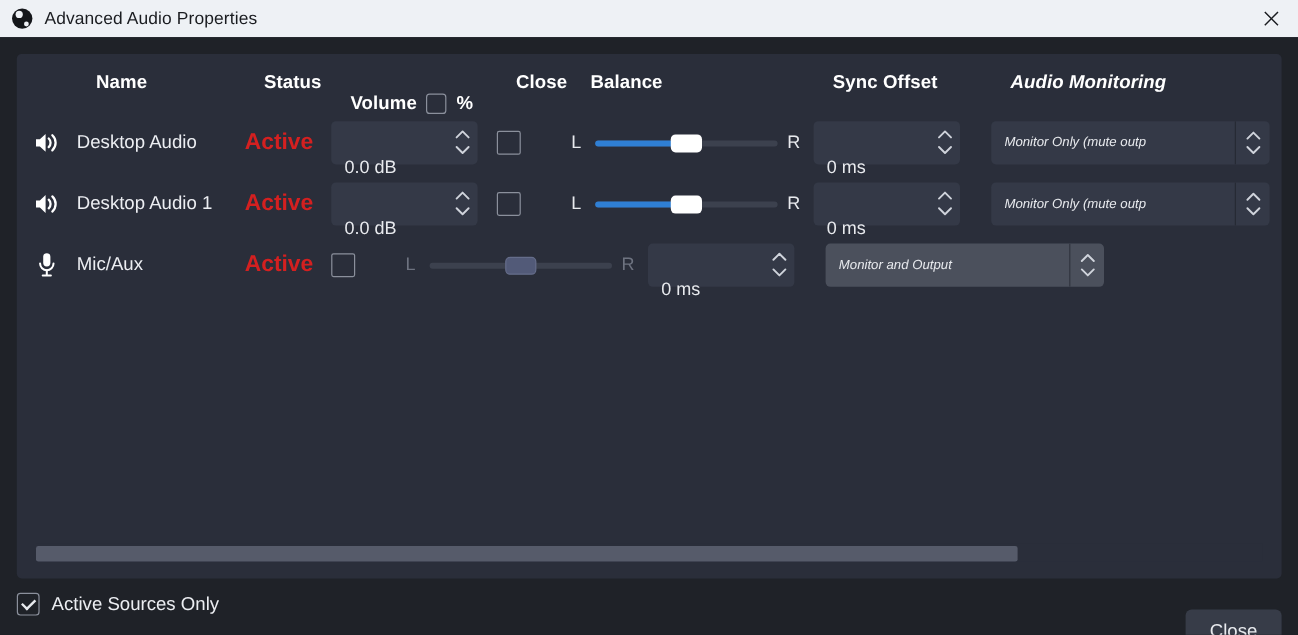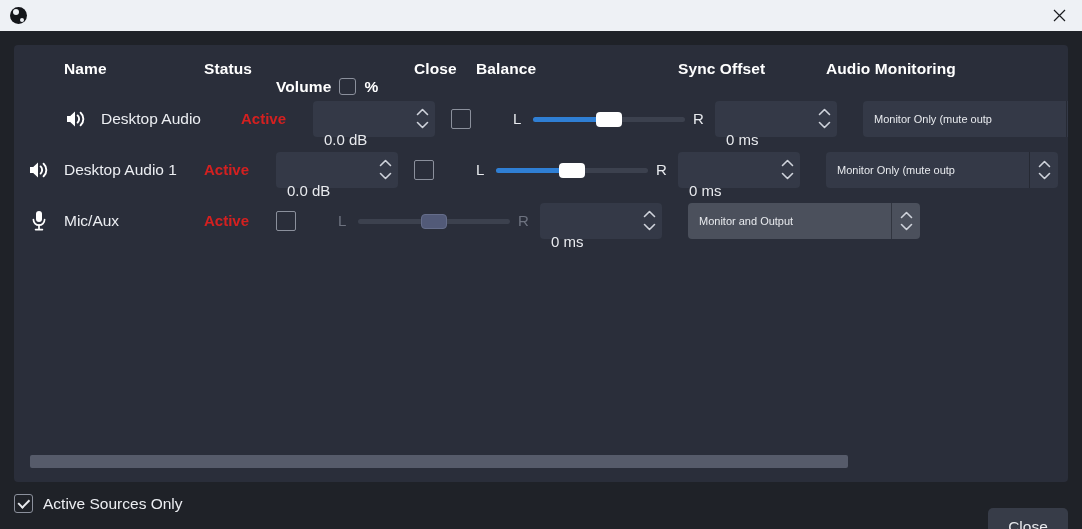--- a/index.html
+++ b/index.html
@@ -67,45 +67,45 @@
     height: 51px;
     display: flex; align-items: center;
   }
   .c-icon   { width: 50px;  flex: none; display:flex; justify-content:center; align-items:center; }
   .c-name   { width: 140px; flex: none; }
   .c-status { width: 72px;  flex: none; }
   .c-volume { width: 138px; flex: none; }
   .c-mono   { width: 62px;  flex: none; display:flex; align-items:center; }
   .c-bal    { width: 202px; flex: none; display:flex; align-items:center; }
   .c-sync   { width: 148px; flex: none; }
-  .c-mon    { width: 238px; flex: none; }
-
-  
-  .header-row { top: 0; height: 48px; }
+  .c-mon    { width: 238px; flex: none; font-style: italic; }
+
+  
+  .header-row { top: 0; height: 48px; padding-left: 16px; }
   .header-row .hcell {
     font-size: 15.5px; font-weight: bold; color: #ffffff;
     letter-spacing: .1px; white-space: nowrap;
   }
   .vol-head { display: flex; gap: 8px; margin-top: 36px; }
   .cb {
     width: 17px; height: 17px; border: 1.6px solid #8b909c;
     border-radius: 3px; background: transparent;
     display: inline-flex; align-items: center; justify-content: center;
     flex: none; cursor: pointer;
   }
   .cb.checked::after {
     content: ""; display: block;
     width: 5px; height: 9px;
     border: solid #e8eaee; border-width: 0 2px 2px 0;
     transform: rotate(45deg) translate(-0.5px,-1px);
   }
 
   
   .name-txt { font-size: 15.5px; color: #eceef2; white-space: nowrap; }
-  .status-txt { font-size: 15px; font-weight: bold; color: #d42020; }
+  .status-txt { font-size: 19px; font-weight: bold; color: #d42020; }
 
   
   .spin {
     height: 36px; background: #343947;
     border-radius: 4px; display: flex; align-items: center;
     position: relative;
   }
   .spin .val {
     font-size: 15px; color: #e8eaee; padding-left: 11px; flex: 1;
     white-space: nowrap;
@@ -194,20 +194,21 @@
     color: #e8eaee; font-size: 15.5px;
     font-family: "Liberation Sans", sans-serif;
     cursor: pointer;
   }
 </style>
 </head>
 <body>
 
 <div class="titlebar">
   <div class="obs-logo"></div>
+  <div class="title-text">Advanced Audio Properties</div>
   <div class="win-close">
     <svg width="13" height="13" viewBox="0 0 13 13">
       <path d="M1 1 L12 12 M12 1 L1 12" stroke="#1a1c20" stroke-width="1.2" fill="none"></path>
     </svg>
   </div>
 </div>
 
 <div class="dialog-body">
 
   <div class="table-panel">
@@ -221,21 +222,21 @@
         <span class="cb"></span>
         <span>%</span>
       </div>
       <div class="c-mono hcell">Close</div>
       <div class="c-bal hcell">Balance</div>
       <div class="c-sync hcell">Sync Offset</div>
       <div class="c-mon hcell">Audio Monitoring</div>
     </div>
 
     <div id="rows-container">
-        <div class="grid-row" style="top: 48px; padding-left: 37px;">
+        <div class="grid-row" style="top: 48px;">
           <div class="c-icon">
             <svg width="22" height="20" viewBox="0 0 22 20">
               <path d="M2 7 h3.2 L10 2.6 v14.8 L5.2 13 H2 z" fill="#ffffff"></path>
               <path d="M12.6 6.4 a5 5 0 0 1 0 7.2" stroke="#ffffff" stroke-width="1.9" fill="none" stroke-linecap="round"></path>
               <path d="M15.6 3.7 a8.6 8.6 0 0 1 0 12.6" stroke="#ffffff" stroke-width="1.9" fill="none" stroke-linecap="round"></path>
             </svg>
           </div>
           <div class="c-name"><span class="name-txt">Desktop Audio</span></div>
           <div class="c-status"><span class="status-txt">Active</span></div>
           <div class="c-volume">

